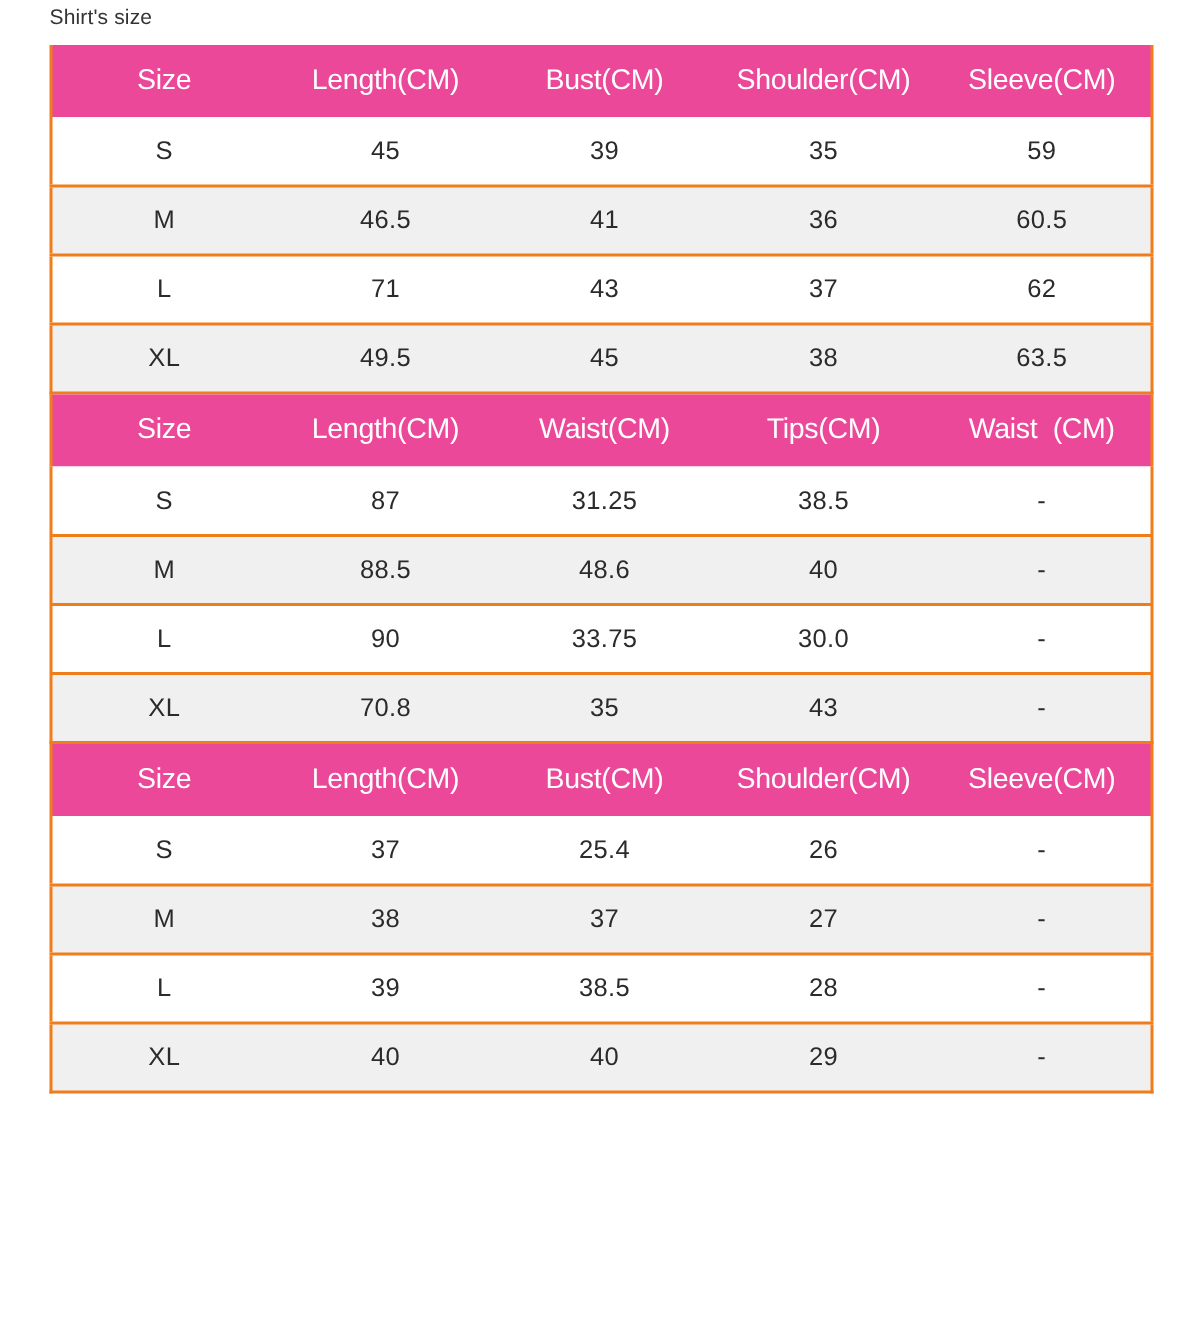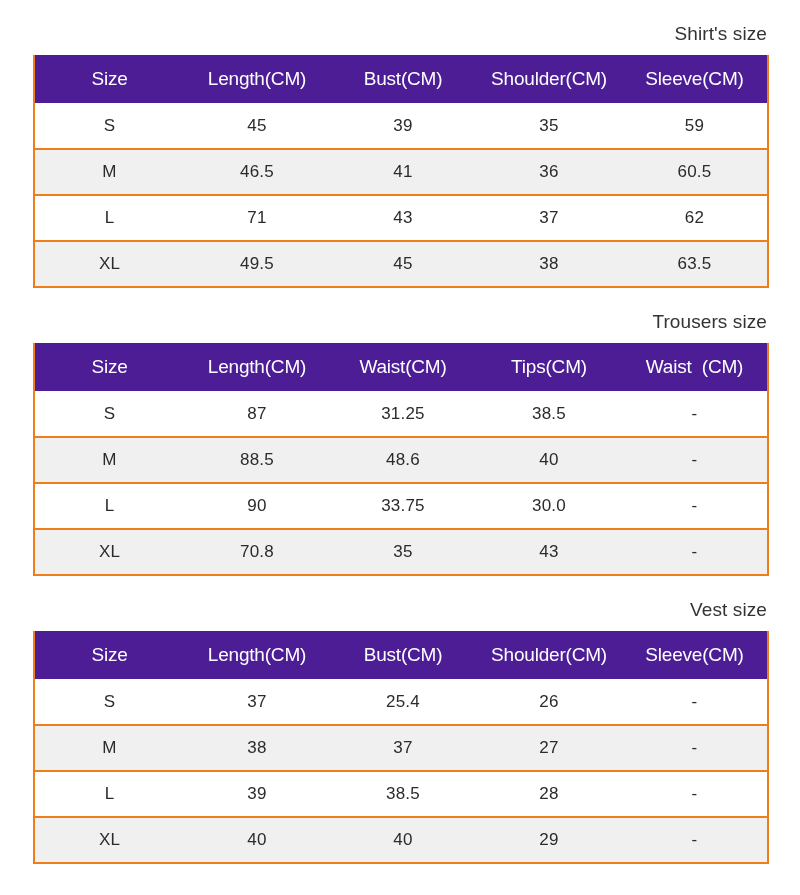--- a/index.html
+++ b/index.html
@@ -22,41 +22,41 @@
     position: relative;
     padding: 0;
   }
   .section {
     width: 800px;
     padding: 0 33px;
   }
   .section + .section { margin-top: 0; }
 
   .section-title {
-    text-align: right;
-    font-size: 19px;
+    text-align: left;
+    font-size: 14px;
     line-height: 1;
     color: #333333;
     font-weight: 400;
     letter-spacing: 0.1px;
-    padding: 24px 0 12px 0;
+    padding: 4px 0 12px 0;
     font-family: "Liberation Sans", "DejaVu Sans", sans-serif;
   }
 
   table.size-table {
     width: 734px;
     border-collapse: collapse;
     table-layout: fixed;
     border-left: 2px solid #ef7d1a;
     border-right: 2px solid #ef7d1a;
     border-bottom: 2px solid #ef7d1a;
   }
 
   table.size-table thead tr {
-    background: #4c1d95;
+    background: #ec4899;
   }
   table.size-table thead th {
     color: #ffffff;
     font-weight: 400;
     font-size: 19px;
     height: 48px;
     line-height: 48px;
     padding: 0;
     text-align: center;
     white-space: pre;
@@ -137,21 +137,20 @@
           <td>49.5</td>
           <td>45</td>
           <td>38</td>
           <td>63.5</td>
         </tr>
       </tbody>
     </table>
   </div>
 
   <div class="section">
-    <div class="section-title">Trousers size</div>
     <table class="size-table">
       <colgroup>
         <col class="c0">
           <col class="c1">
           <col class="c2">
           <col class="c3">
           <col class="c4">
       </colgroup>
       <thead>
         <tr>
@@ -189,21 +188,20 @@
           <td>70.8</td>
           <td>35</td>
           <td>43</td>
           <td>-</td>
         </tr>
       </tbody>
     </table>
   </div>
 
   <div class="section">
-    <div class="section-title">Vest size</div>
     <table class="size-table">
       <colgroup>
         <col class="c0">
           <col class="c1">
           <col class="c2">
           <col class="c3">
           <col class="c4">
       </colgroup>
       <thead>
         <tr>

